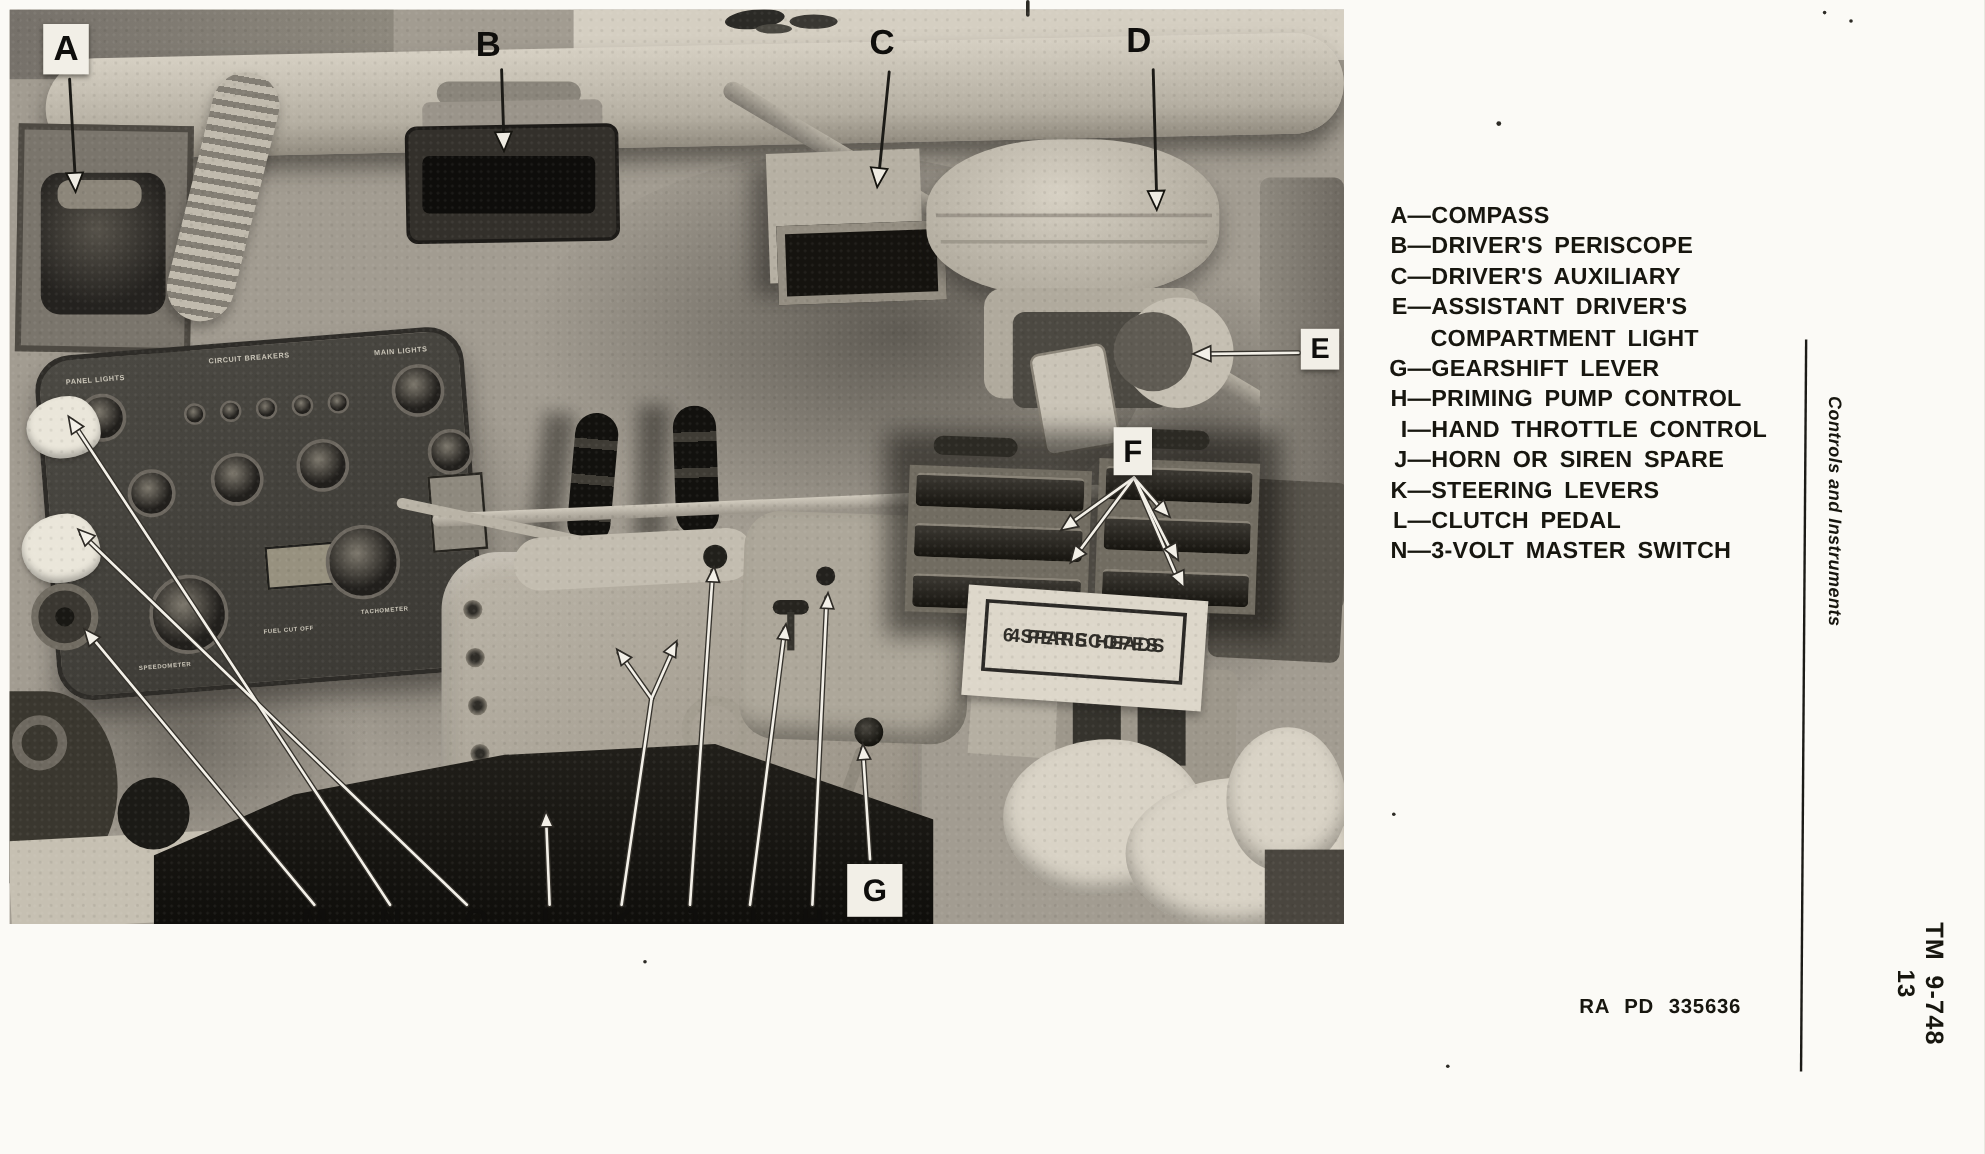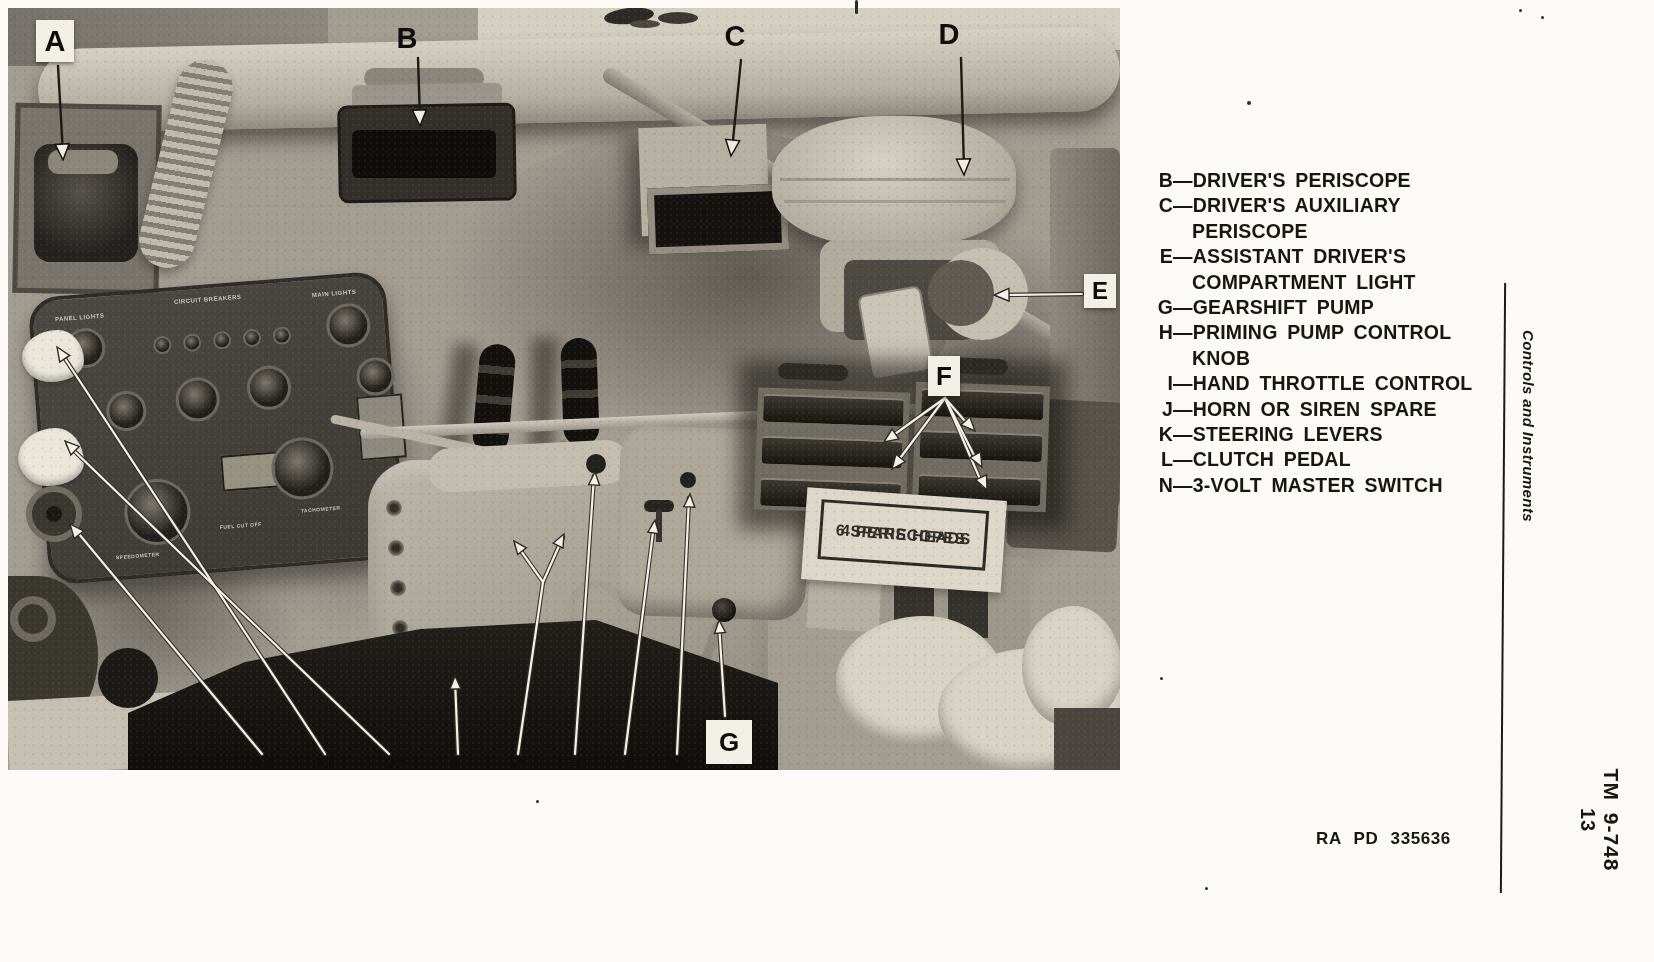--- a/index.html
+++ b/index.html
@@ -345,28 +345,27 @@
     <div class="cl" style="left:303px;top:746px;width:28px;">N</div>
     <div class="cl" style="left:375px;top:746px;width:28px;">O</div>
     <div class="cl" style="left:437px;top:746px;width:28px;">L</div>
     <div class="cl" style="left:496px;top:746px;width:28px;">K</div>
     <div class="cl" style="left:554px;top:746px;width:28px;">J</div>
     <div class="cl" style="left:606px;top:746px;width:28px;">I</div>
     <div class="cl" style="left:655px;top:746px;width:28px;">H</div>
   </div>
 
   <div class="legend">
+    <div><span class="lg-letter">A</span><span>—</span><span>COMPASS</span></div>
     <div><span class="lg-letter">B</span><span>—</span><span>DRIVER'S PERISCOPE</span></div>
     <div><span class="lg-letter">C</span><span>—</span><span>DRIVER'S AUXILIARY</span></div>
-    <div class="lg-cont">PERISCOPE</div>
     <div><span class="lg-letter">E</span><span>—</span><span>ASSISTANT DRIVER'S</span></div>
     <div class="lg-cont">COMPARTMENT LIGHT</div>
-    <div><span class="lg-letter">G</span><span>—</span><span>GEARSHIFT PUMP</span></div>
+    <div><span class="lg-letter">G</span><span>—</span><span>GEARSHIFT LEVER</span></div>
     <div><span class="lg-letter">H</span><span>—</span><span>PRIMING PUMP CONTROL</span></div>
-    <div class="lg-cont">KNOB</div>
     <div><span class="lg-letter">I</span><span>—</span><span>HAND THROTTLE CONTROL</span></div>
     <div><span class="lg-letter">J</span><span>—</span><span>HORN OR SIREN SPARE</span></div>
     <div><span class="lg-letter">K</span><span>—</span><span>STEERING LEVERS</span></div>
     <div><span class="lg-letter">L</span><span>—</span><span>CLUTCH PEDAL</span></div>
     <div><span class="lg-letter">N</span><span>—</span><span>3-VOLT MASTER SWITCH</span></div>
   </div>
 
   <div class="vrule"></div>
   <div class="side-heading">Controls and Instruments</div>
   <div class="tm-block">

